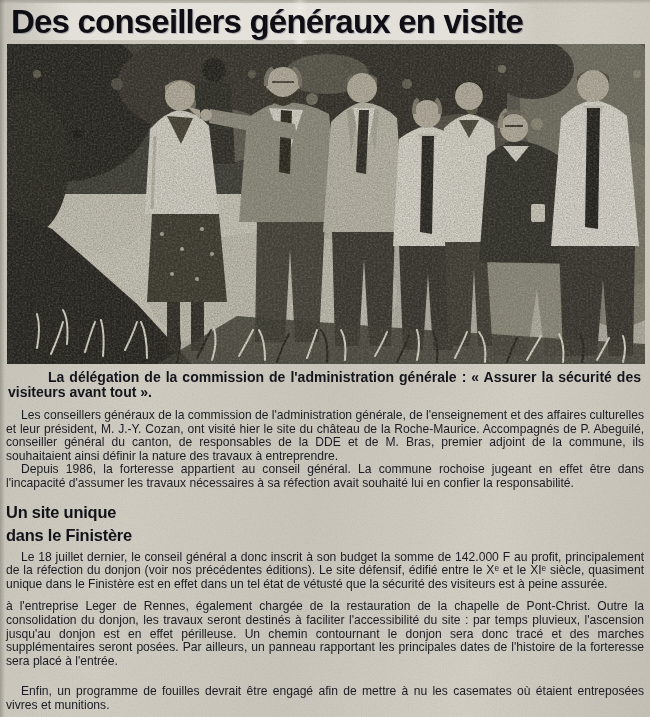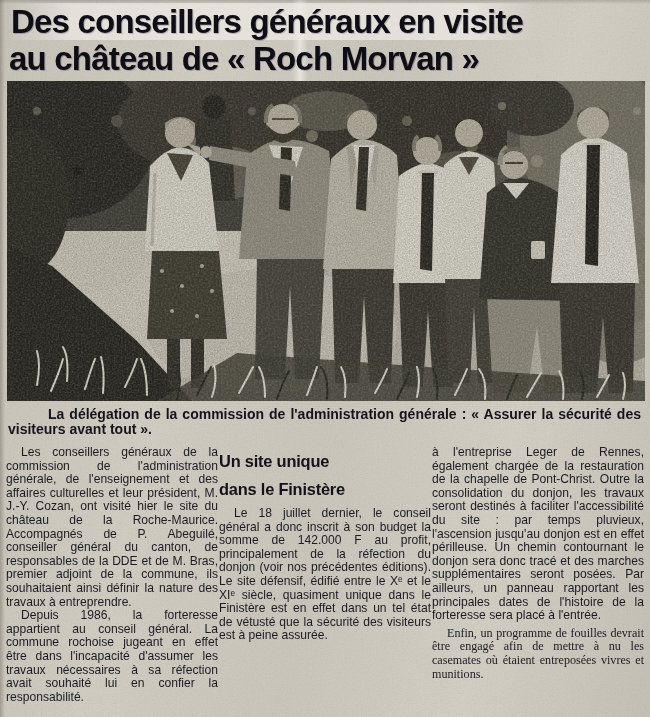--- a/index.html
+++ b/index.html
@@ -22,27 +22,27 @@
   .hl-line{font-weight:700;font-size:33px;line-height:37px;letter-spacing:-0.8px;color:#0e0e14;
     text-shadow:1px 1px 0 rgba(52,52,84,.28);white-space:nowrap;}
   .hl-line1 span{background:linear-gradient(90deg,rgba(235,233,227,.0),rgba(236,234,228,.75) 12%,rgba(236,234,228,.75) 88%,rgba(235,233,227,0));padding:0 14px 0 2px;}
 
   .photo{margin:4px 5px 0 7px;height:320px;}
   .photo svg{display:block;width:638px;height:320px;}
 
   .caption{margin:6px 9px 0 8px;font-weight:700;font-size:14px;line-height:15px;
     color:#14141b;text-align:justify;text-indent:40px;}
 
-  .columns{display:flex;gap:1px;padding:0 6px 0 6px;margin-top:9px;}
+  .columns{display:flex;gap:9px;padding:0 6px 0 6px;margin-top:9px;flex-direction:column;}
   .col{flex:1 1 0;}
   .col p{margin:0;font-size:12.1px;line-height:13.6px;text-align:justify;text-indent:15px;
     color:#1b1b22;hyphens:auto;-webkit-hyphens:auto;}
   .col p.noindent{text-indent:0;}
-  .col p.gap-top{margin-top:4px;font-family:Liberation Serif, serif;}
-  .col h2{margin:1px 0 4px;font-size:16.4px;line-height:28px;font-weight:700;
+  .col p.gap-top{margin-top:17px;}
+  .col h2{margin:1px 0 4px;font-size:16.4px;line-height:23px;font-weight:700;
     color:#121218;letter-spacing:-0.2px;white-space:pre-line;}
   .col h2.second{margin-top:7px;margin-bottom:3px;}
 </style>
 </head>
 <body>
 
 <div class="page">
 
   <svg class="paper-noise" width="650" height="717">
     <filter id="pnoise" x="0" y="0" width="100%" height="100%">
@@ -52,21 +52,20 @@
     <rect width="650" height="717" filter="url(#pnoise)" opacity="0.55"></rect>
   </svg>
   <div class="crease"></div>
   <div class="edge-left"></div>
   <div class="edge-top"></div>
 
   <div class="content">
 
     <header class="headline">
       <div class="hl-line hl-line1"><span>Des conseillers généraux en visite</span></div>
-      <div class="hl-line hl-line2"><span>au château de « Roch Morvan »</span></div>
     </header>
 
     <figure class="photo">
       <svg viewBox="0 0 638 320" preserveAspectRatio="none">
         <defs>
           <filter id="grain" x="0" y="0" width="100%" height="100%">
             <feTurbulence type="fractalNoise" baseFrequency="0.75" numOctaves="2" seed="7" stitchTiles="stitch"></feTurbulence>
             <feColorMatrix type="matrix" values="0 0 0 0 0.06  0 0 0 0 0.06  0 0 0 0 0.05  0.8 0.8 0.8 0 -0.85"></feColorMatrix>
           </filter>
           <filter id="grainlight" x="0" y="0" width="100%" height="100%">

